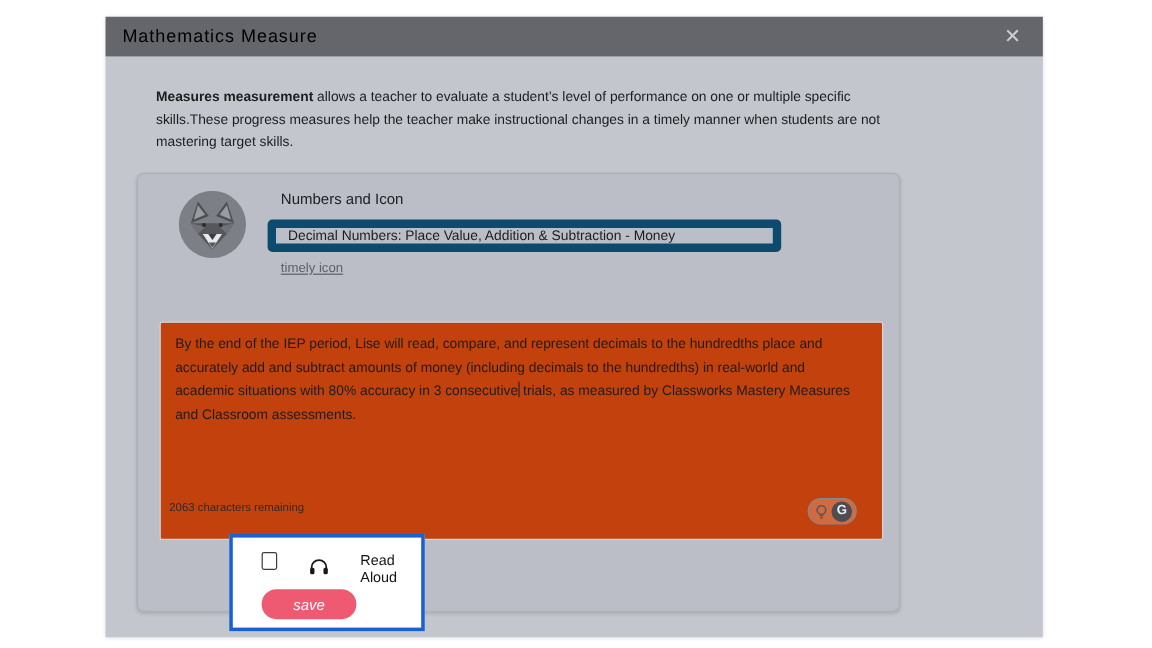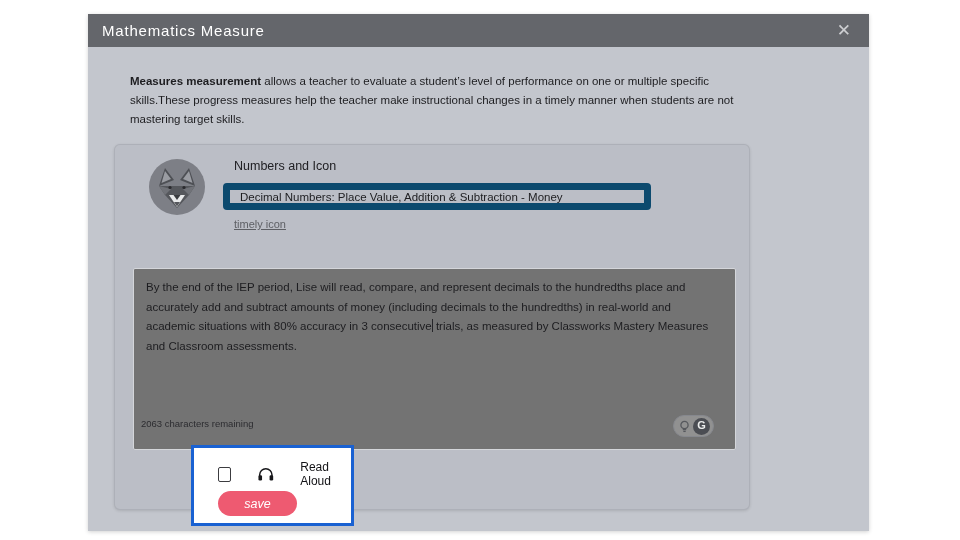--- a/index.html
+++ b/index.html
@@ -6,21 +6,21 @@
   html, body { width: 960px; height: 540px; background: #ffffff; overflow: hidden;
     font-family: "Liberation Sans", sans-serif; }
   .stage { position: relative; width: 960px; height: 540px; background: #ffffff; }
 
   
   .modal { position: absolute; left: 88px; top: 14px; width: 781px; height: 517px;
     background: #c3c6cd; box-shadow: 0 1px 4px rgba(0,0,0,0.18); }
   .modal-header { position: absolute; left: 0; top: 0; width: 100%; height: 33px;
     background: #64666b; display: flex; align-items: center; justify-content: space-between;
     padding: 0 14px; }
-  .modal-title { color: #ffffff; font-size: 15px; font-weight: 500; letter-spacing: 0.8px; }
+  .modal-title { color: #000000; font-size: 15px; font-weight: 500; letter-spacing: 0.8px; }
   .close-btn { color: #cdced1; font-size: 17px; line-height: 1; cursor: pointer;
     padding: 2px 4px; font-weight: 400; }
 
   
   .intro { position: absolute; left: 42px; top: 58px; width: 625px;
     font-size: 11.5px; line-height: 19px; color: #1d1d20; }
   .intro b { font-weight: 700; }
 
   
   .card { position: absolute; left: 26px; top: 130px; width: 636px; height: 366px;
@@ -32,40 +32,40 @@
   .summary-label { position: absolute; left: 119px; top: 14px; font-size: 12.5px; color: #202024; }
   .summary-input { position: absolute; left: 108px; top: 38px; width: 428px; height: 27px;
     background: transparent; border: 7px solid #0c4a6e; border-radius: 4px;
     font-family: "Liberation Sans", sans-serif; font-size: 11.5px; color: #1d1d20;
     padding: 0 10px; outline: none; }
   .select-icon-link { position: absolute; left: 119px; top: 73px; font-size: 11px;
     color: #5d5f64; text-decoration: underline; cursor: pointer; }
 
   .description-label { position: absolute; left: 18px; top: 103px; font-size: 13px; color: #202024; margin-top: 20px; }
   .description-box { position: absolute; left: 18px; top: 123px; width: 603px; height: 182px;
-    background: #737373; border: 1px solid #d4d6da; border-radius: 2px;
+    background: #c2410c; border: 1px solid #d4d6da; border-radius: 2px;
     padding: 9px 12px; font-size: 11.5px; line-height: 19.5px; color: #1d1d20; cursor: text; }
   .caret { display: inline-block; width: 1px; height: 13px; background: #26262a;
     vertical-align: -2px; }
 
   .assist-pill { position: absolute; right: 21px; bottom: 12px; height: 22px;
     display: flex; align-items: center; gap: 1px; padding: 2px 3px;
     border: 1px solid #86888e; border-radius: 11px; background: rgba(255,255,255,0.22); }
   .bulb-icon { width: 15px; height: 15px; display: block; }
   .g-badge { width: 17px; height: 17px; border-radius: 50%; background: #4b4d53;
     color: #eceded; font-size: 11px; font-weight: 700; display: flex;
     align-items: center; justify-content: center; }
 
   .chars-remaining { position: absolute; left: 26px; top: 273px; font-size: 9.5px; color: #2c2c30; }
 
   
   .highlight-box { position: absolute; left: 103px; top: 431px; width: 163px; height: 81px;
     background: #ffffff; border: 3px solid #1961d2; }
   .read-aloud-row { position: absolute; left: 24px; top: 12px; display: flex;
-    align-items: center; gap: 25px; }
+    gap: 25px; }
   .read-aloud-checkbox { width: 15px; height: 15px; appearance: none;
     border: 1.6px solid #3c3c40; border-radius: 2px; background: #ffffff; cursor: pointer; }
   .headphones-icon { width: 24px; height: 24px; display: block; }
   .read-aloud-label { font-size: 12px; color: #131316; }
   .save-btn { position: absolute; left: 24px; top: 43px; width: 79px; height: 25px;
     border: none; border-radius: 13px; background: #ee5a71; color: #ffffff;
     font-family: "Liberation Sans", sans-serif; font-size: 12.5px; cursor: pointer; font-style: italic; }
 </style>
 </head>
 <body>

